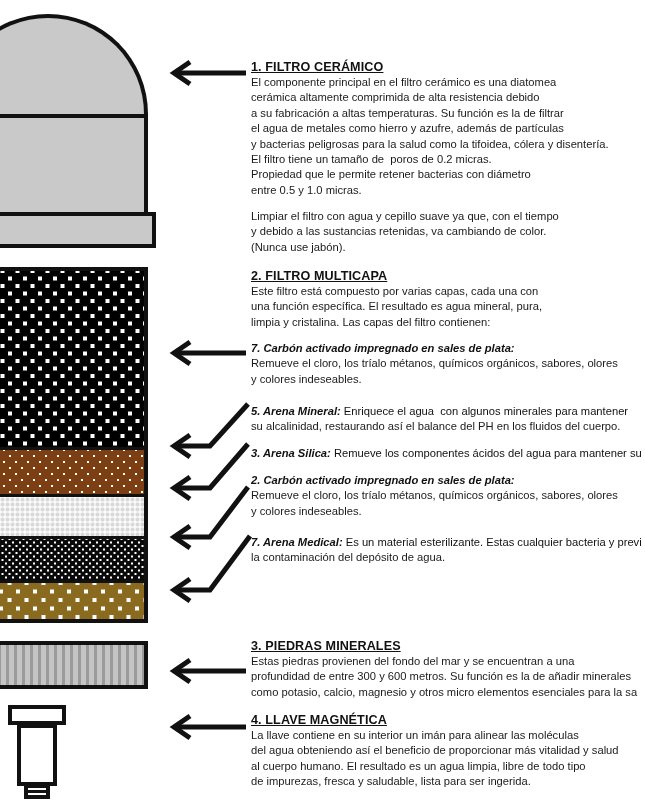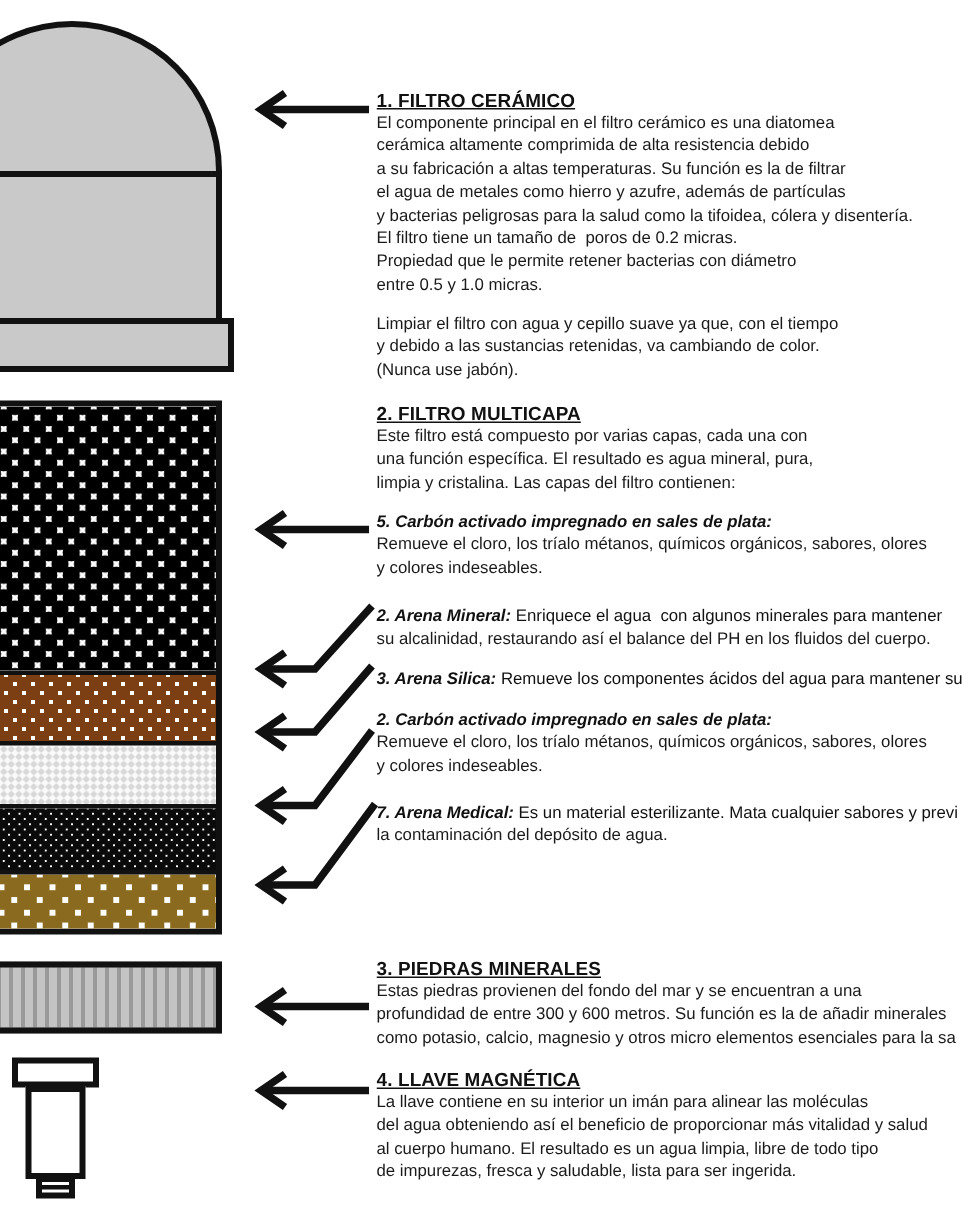--- a/index.html
+++ b/index.html
@@ -295,42 +295,42 @@
   </div>
 
   <div class="sec" style="top:269px;">
     <div class="sec-title">2. FILTRO MULTICAPA</div>
     <div class="sec-body">Este filtro está compuesto por varias capas, cada una con
 una función específica. El resultado es agua mineral, pura,
 limpia y cristalina. Las capas del filtro contienen:</div>
   </div>
 
   <div class="sub" style="top:341px;">
-    <div class="sub-label"><span>5. Carbón activado impregnado en sales de plata:</span><span class="cont"></span></div>
+    <div class="sub-label"><span>7. Carbón activado impregnado en sales de plata:</span><span class="cont"></span></div>
     <div class="sub-body">Remueve el cloro, los tríalo métanos, químicos orgánicos, sabores, olores
 y colores indeseables.</div>
   </div>
 
   <div class="sub" style="top:404px;">
-    <div class="sub-label"><span>2. Arena Mineral:</span><span class="cont"> Enriquece el agua  con algunos minerales para mantener</span></div>
+    <div class="sub-label"><span>5. Arena Mineral:</span><span class="cont"> Enriquece el agua  con algunos minerales para mantener</span></div>
     <div class="sub-body">su alcalinidad, restaurando así el balance del PH en los fluidos del cuerpo.</div>
   </div>
 
   <div class="sub" style="top:446px;">
     <div class="sub-label"><span>3. Arena Silica:</span><span class="cont"> Remueve los componentes ácidos del agua para mantener su</span></div>
   </div>
 
   <div class="sub" style="top:473px;">
     <div class="sub-label"><span>2. Carbón activado impregnado en sales de plata:</span><span class="cont"></span></div>
     <div class="sub-body">Remueve el cloro, los tríalo métanos, químicos orgánicos, sabores, olores
 y colores indeseables.</div>
   </div>
 
   <div class="sub" style="top:535px;">
-    <div class="sub-label"><span>7. Arena Medical:</span><span class="cont"> Es un material esterilizante. Mata cualquier sabores y previ</span></div>
+    <div class="sub-label"><span>7. Arena Medical:</span><span class="cont"> Es un material esterilizante. Estas cualquier bacteria y previ</span></div>
     <div class="sub-body">la contaminación del depósito de agua.</div>
   </div>
 
   <div class="sec" style="top:639px;">
     <div class="sec-title">3. PIEDRAS MINERALES</div>
     <div class="sec-body">Estas piedras provienen del fondo del mar y se encuentran a una
 profundidad de entre 300 y 600 metros. Su función es la de añadir minerales
 como potasio, calcio, magnesio y otros micro elementos esenciales para la sa</div>
   </div>
 

